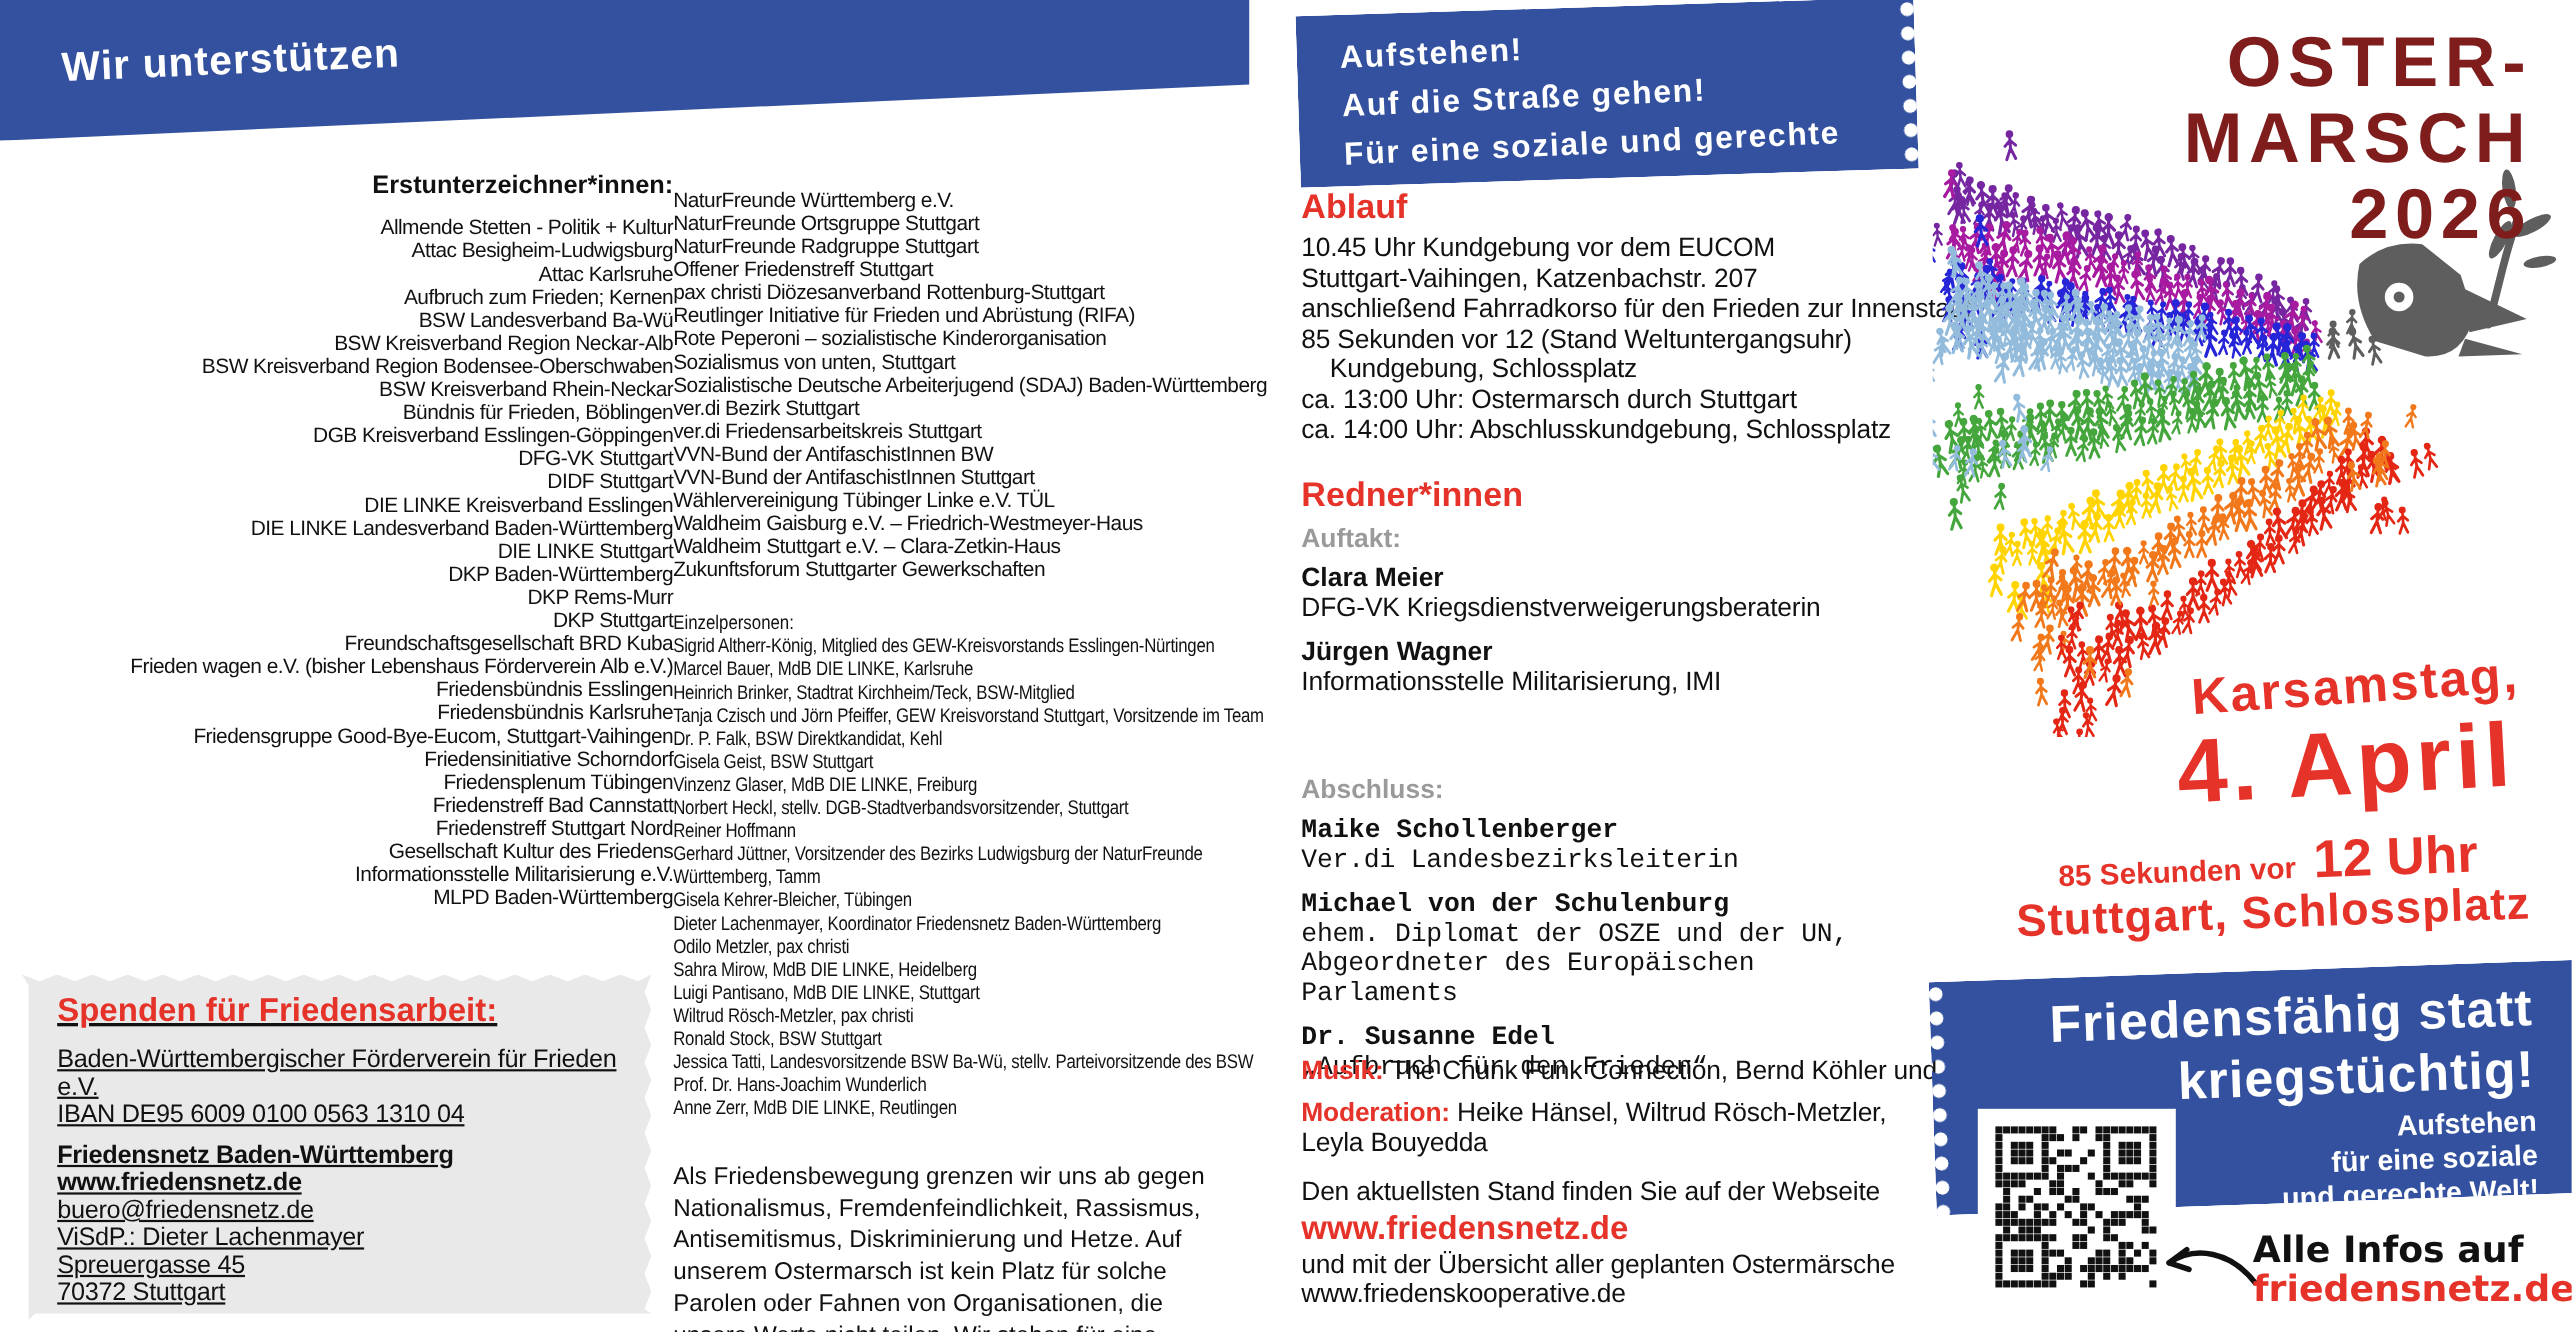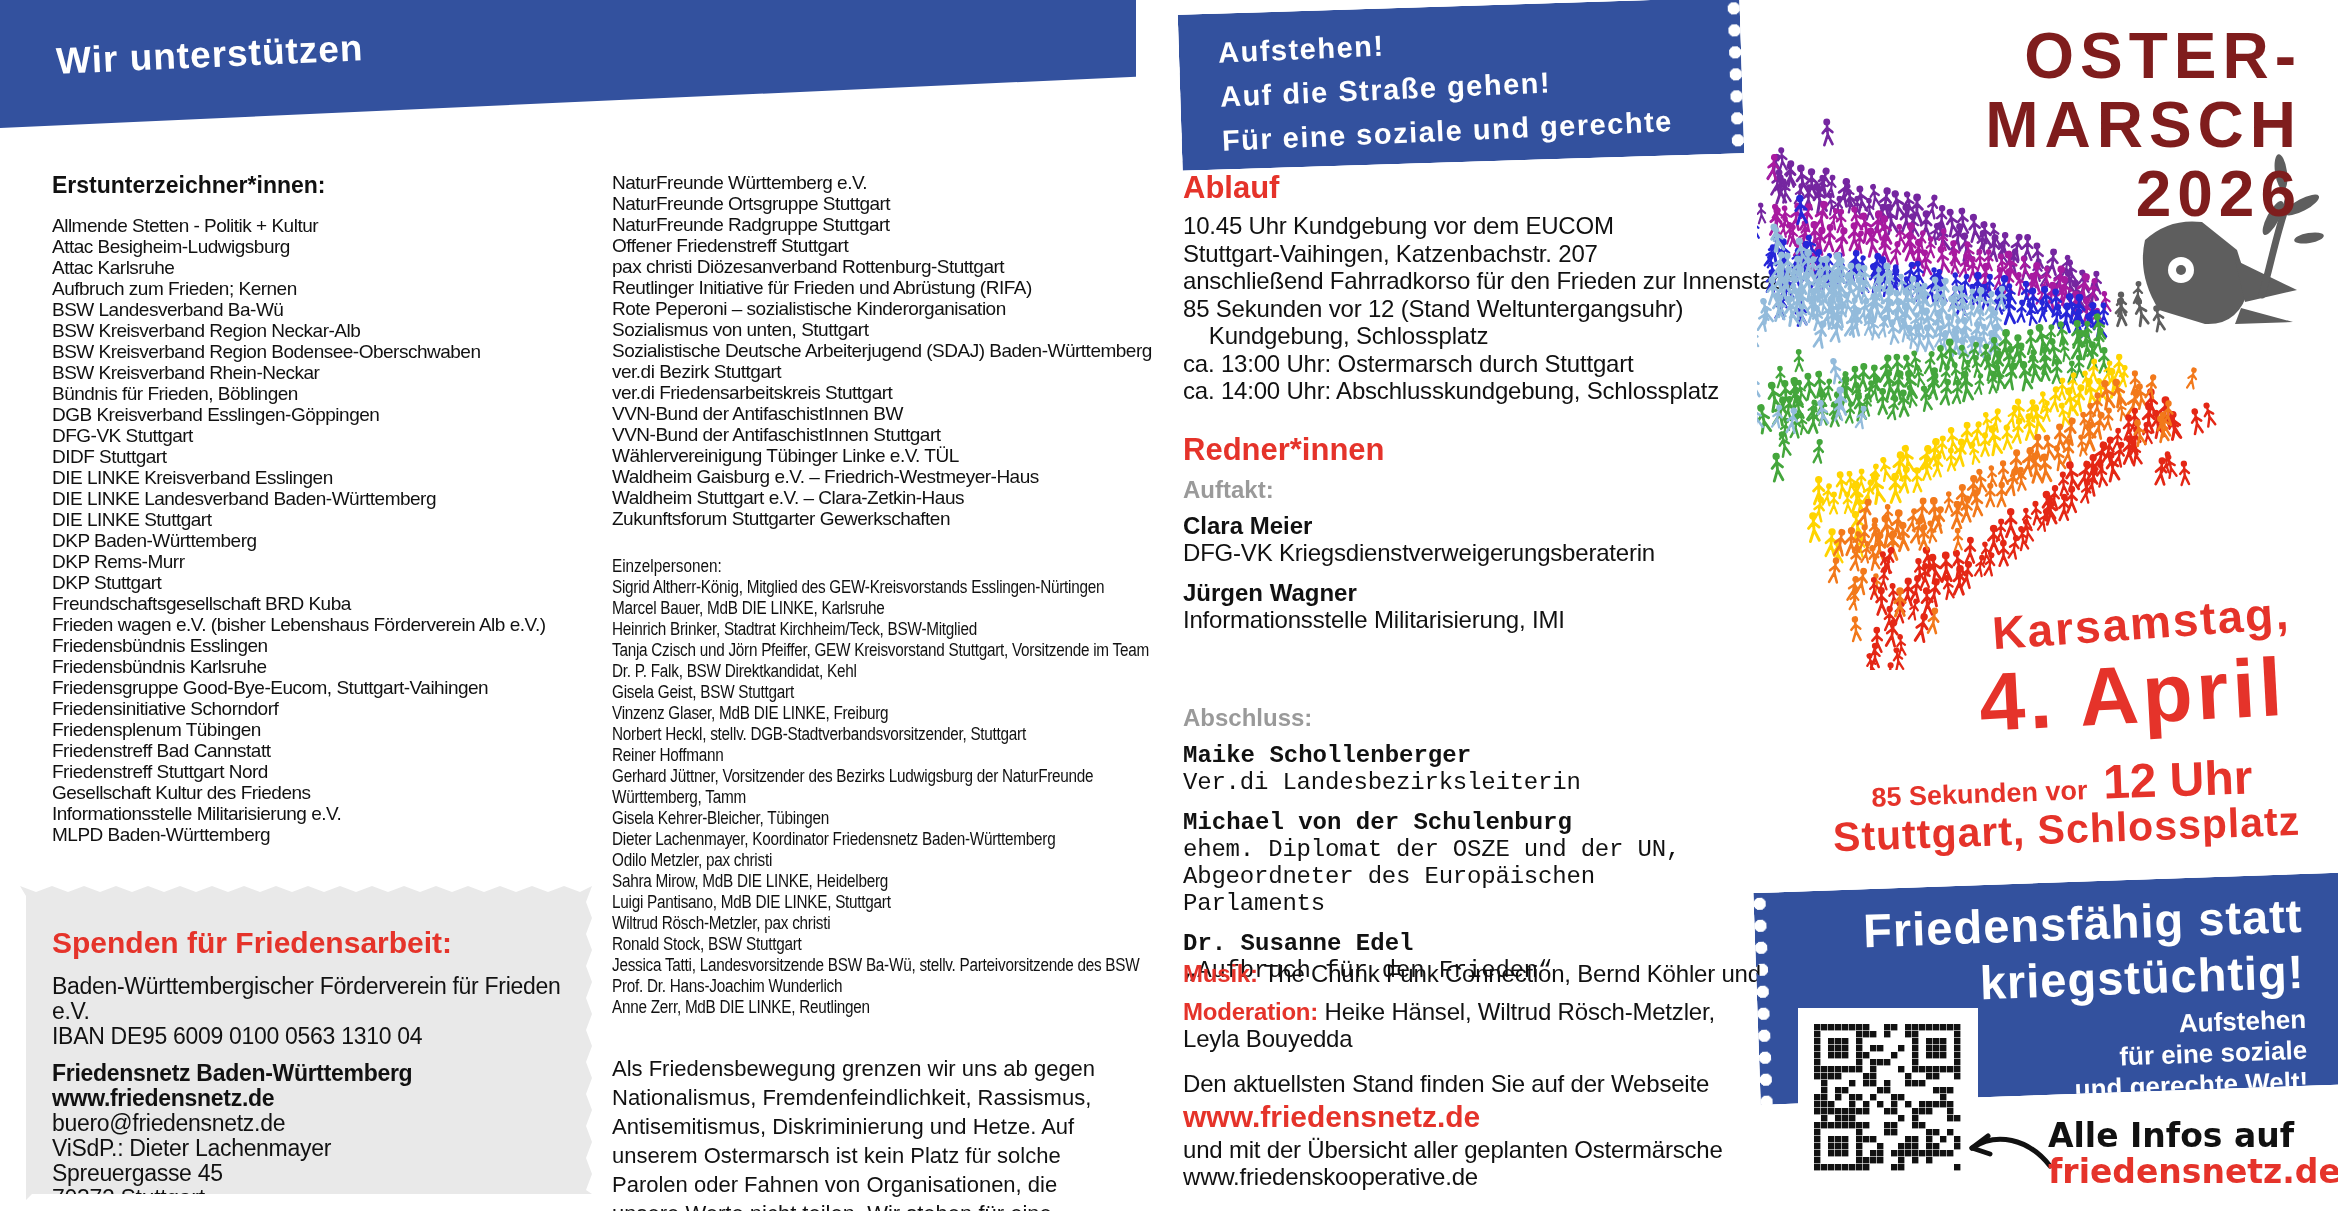--- a/index.html
+++ b/index.html
@@ -29,31 +29,31 @@
     mask-size:100% 22px;mask-repeat:repeat;}
   .banner-rb .slogan{position:absolute;right:92px;top:14px;text-align:right;}
   .banner-rb .slogan span{display:block;color:#fff;font-weight:bold;font-size:47px;
     line-height:56px;letter-spacing:1px;}
   .banner-rb .subslogan{position:absolute;right:92px;top:130px;text-align:right;}
   .banner-rb .subslogan span{display:block;color:#fff;font-weight:bold;font-size:26px;line-height:31px;}
 
   
   .head-sm{font-weight:bold;font-size:23px;color:#111;}
   .list .li{font-size:19px;line-height:21px;letter-spacing:-0.5px;white-space:nowrap;}
-  .col1{left:52px;top:172px;width:560px;}
+  .col1{left:52px;top:154px;width:560px;text-align:right;}
   .col1 .list{margin-top:16px;}
   .col2a{left:612px;top:172px;width:548px;}
   .individuals{left:612px;top:556px;width:660px;transform:scaleX(0.85);transform-origin:left top;}
   .individuals .lbl{font-size:18px;line-height:21px;}
   .individuals .li{font-size:18px;line-height:21px;letter-spacing:-0.3px;white-space:pre-line;}
   .disclaimer{left:612px;top:1054px;width:516px;font-size:22px;line-height:29px;color:#111;}
 
   
   .donation{left:20px;top:886px;width:572px;height:314px;background:#e9e9e9;padding:0;}
-  .donation .inner{position:absolute;left:32px;top:40px;}
+  .donation .inner{position:absolute;left:32px;top:16px;text-decoration:underline;}
   .don-head{color:#e5332a;font-weight:bold;font-size:30px;margin-bottom:14px;}
   .don-line{font-size:23px;line-height:25px;letter-spacing:-0.3px;}
   .don-gap{height:12px;}
   .bold{font-weight:bold;}
 
   
   .red{color:#e5332a;}
   .h-red{font-size:31px;font-weight:bold;color:#e5332a;}
   .ablauf-h{left:1183px;top:170px;}
   .schedule{left:1183px;top:212px;width:560px;}

